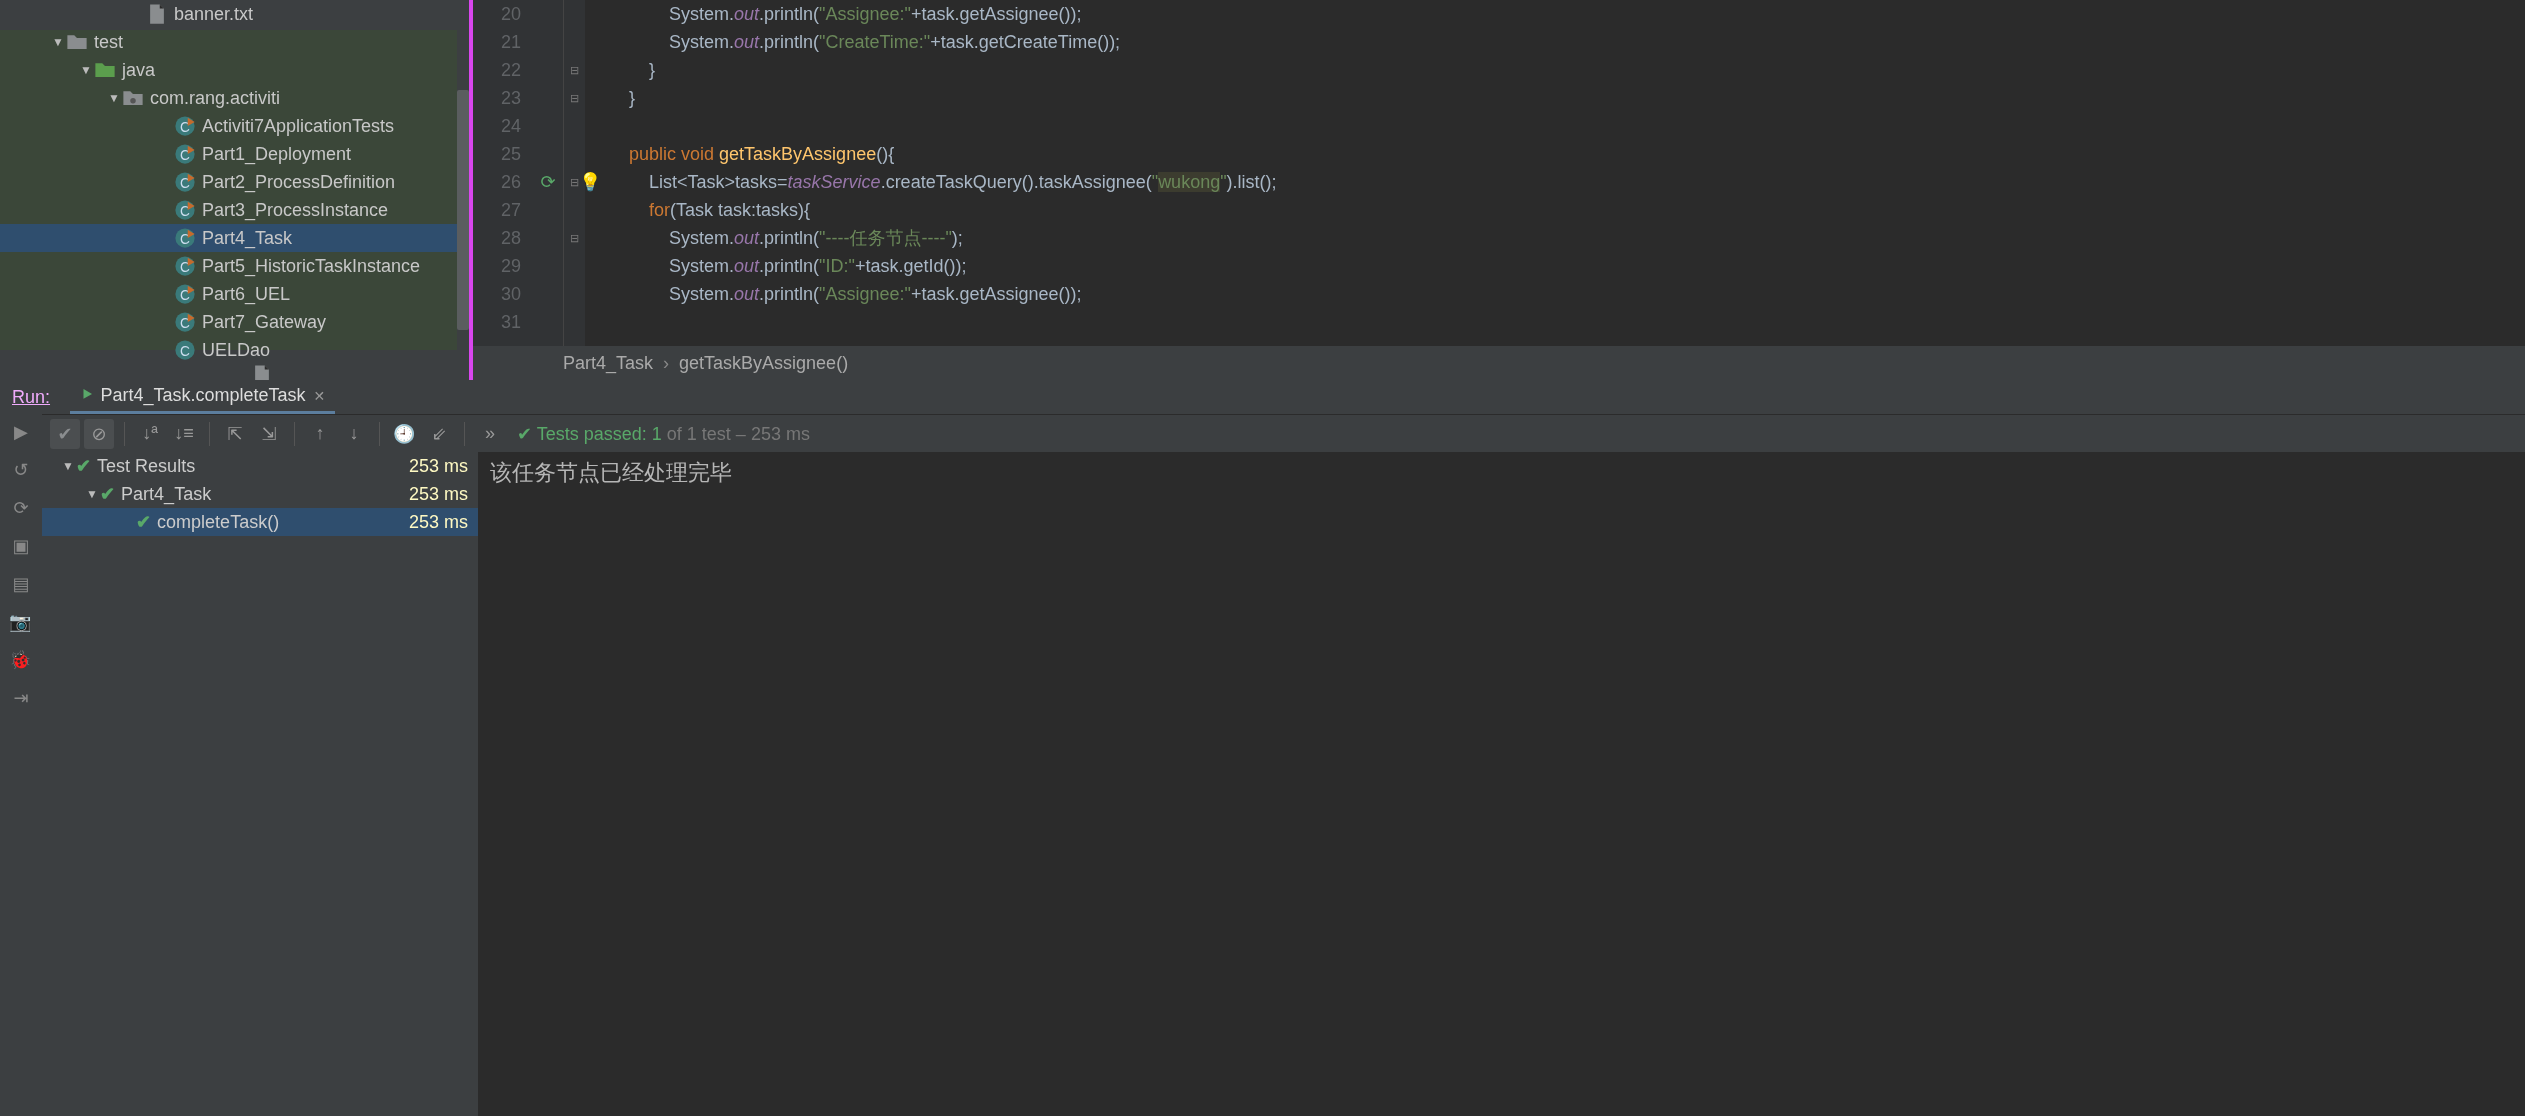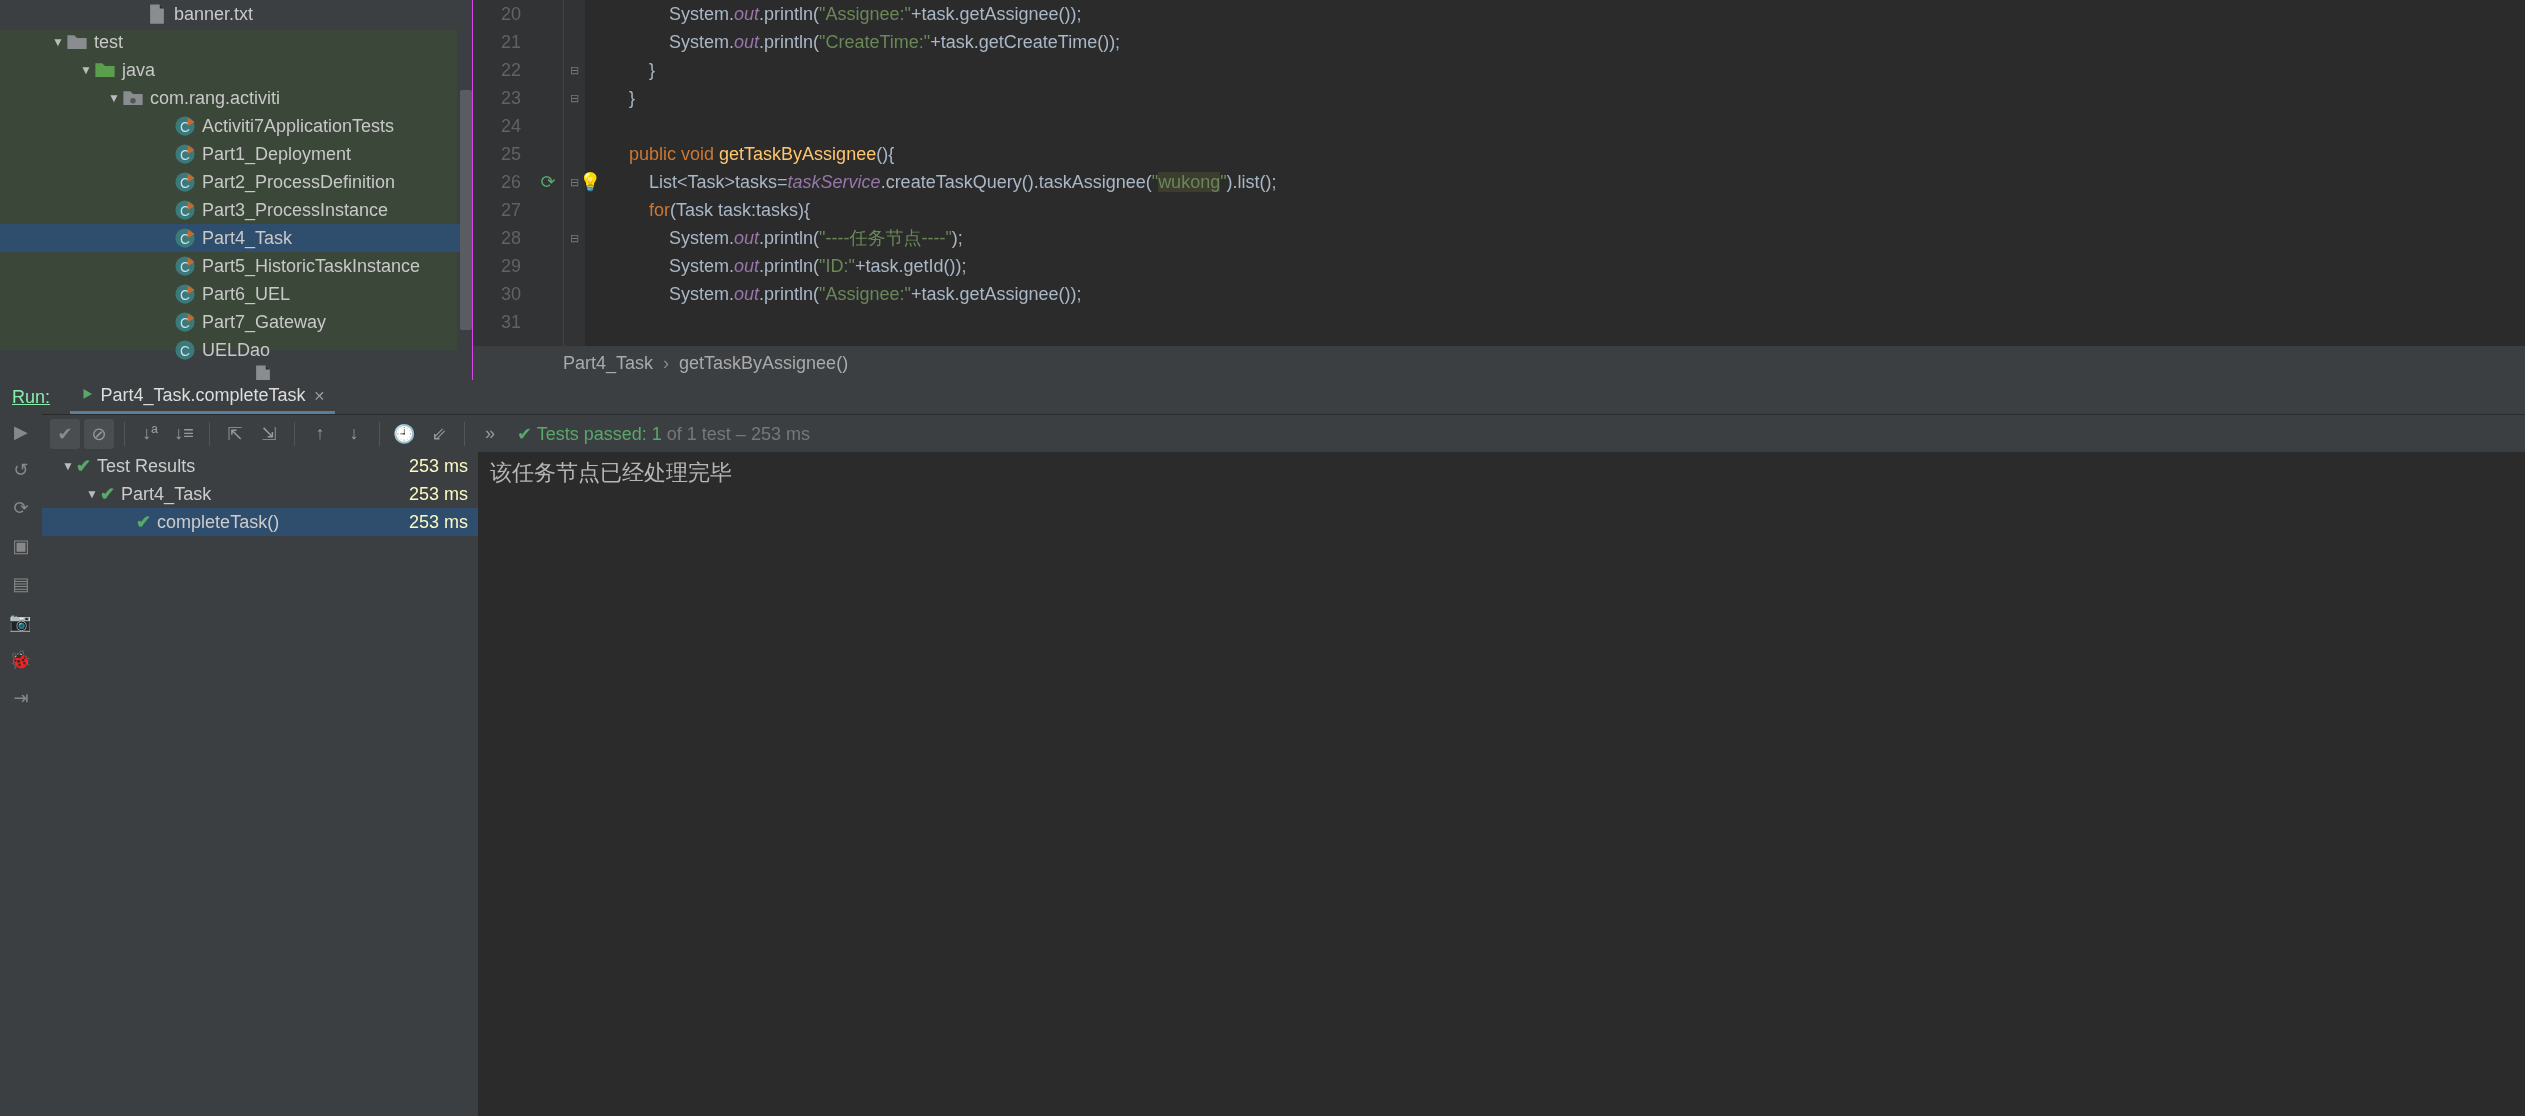--- a/index.html
+++ b/index.html
@@ -1,20 +1,20 @@
 <!DOCTYPE html>
 <html><head>
 <meta charset="utf-8">
 <style>
   * { margin:0; padding:0; box-sizing:border-box; font-family:"Segoe UI",Arial,sans-serif; }
   body { background:#2b2b2b; color:#a9b7c6; font-size:18px; width:2525px; height:1116px; overflow:hidden; }
 
   .root { display:flex; flex-direction:column; width:100%; height:100%; }
   .upper { display:flex; flex-direction:row; height:380px; }
-  .project-tree { width:473px; background:#3c3f41; border-right:1px solid #d946ef; position:relative; overflow:hidden; }
+  .project-tree { width:473px; background:#3c3f41; border-right:4px solid #d946ef; position:relative; overflow:hidden; }
   .project-tree .green-overlay { position:absolute; left:0; top:30px; width:457px; height:320px; background:rgba(60,90,40,0.30); pointer-events:none; }
   .tree-scroll { position:relative; }
   .tree-row { display:flex; align-items:center; height:28px; white-space:nowrap; cursor:default; position:relative; }
   .tree-row.selected { background:#2f4e6e; }
   .tree-row .arrow { width:16px; text-align:center; color:#bbb; font-size:12px; }
   .tree-row .icon { width:22px; height:22px; display:inline-flex; align-items:center; justify-content:center; margin-right:6px; }
   .tree-row .label { color:#c8c8c8; }
   .scroll-thumb { position:absolute; right:0; top:90px; width:12px; height:240px; background:#5a5d5f; border-radius:2px; }
 
   .editor { flex:1; display:flex; flex-direction:column; background:#2b2b2b; }
@@ -31,21 +31,21 @@
   .k-annot { color:#bbb529; }
   .k-str { color:#6a8759; }
   .k-purple { color:#9876aa; font-style:italic; }
   .k-ident { color:#a9b7c6; }
   .k-warn { color:#6a8759; background:rgba(128,128,64,0.2); }
   .breadcrumb { height:34px; background:#3c3f41; display:flex; align-items:center; padding-left:90px; color:#aaa; }
   .breadcrumb .sep { margin:0 10px; color:#888; }
 
   .lower { flex:1; display:flex; flex-direction:column; background:#2b2b2b; }
   .run-header { height:34px; background:#3c3f41; display:flex; align-items:center; padding-left:12px; }
-  .run-header .run-label { color:#86efac; margin-right:20px;text-decoration:underline; }
+  .run-header .run-label { color:#f0abfc; margin-right:20px;text-decoration:underline; }
   .run-tab { display:flex; align-items:center; height:34px; padding:0 10px; border-bottom:3px solid #5c7e9e; color:#ddd; }
   .run-tab .close { margin-left:8px; color:#999; font-size:14px; }
 
   .run-body { flex:1; display:flex; }
   .run-leftbar { width:42px; background:#3c3f41; display:flex; flex-direction:column; align-items:center; padding-top:4px; gap:10px; }
   .run-leftbar .btn { width:28px; height:28px; display:flex; align-items:center; justify-content:center; color:#888; }
   .play-green { color:#59a869; }
 
   .run-center { flex:1; display:flex; flex-direction:column; }
   .run-toolbar { height:38px; background:#3c3f41; border-top:1px solid #2b2b2b; display:flex; align-items:center; padding:0 8px; gap:4px; color:#999; }

